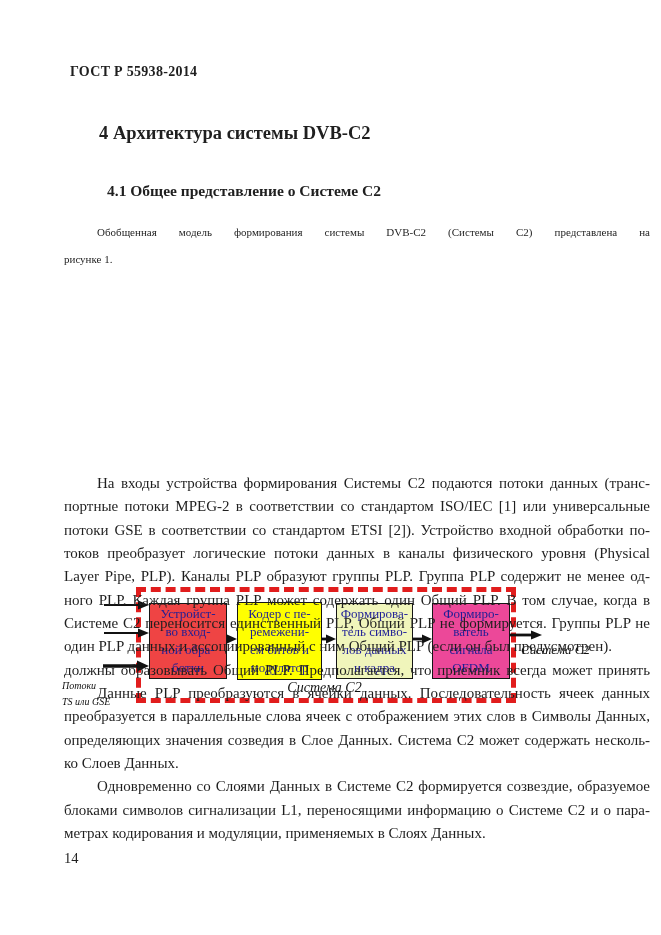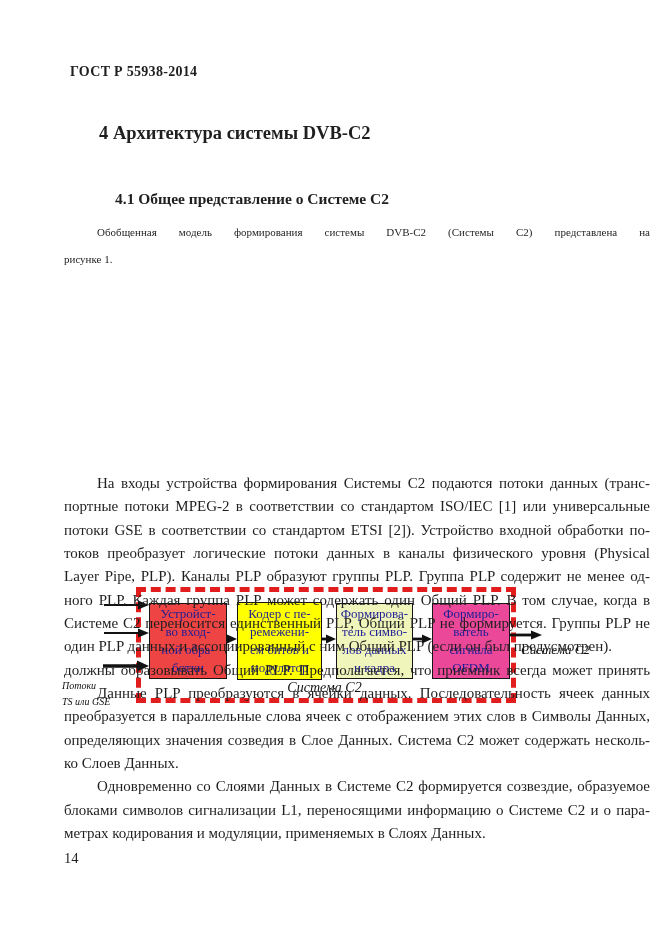--- a/index.html
+++ b/index.html
@@ -2,21 +2,21 @@
 <html><head>
 <meta charset="utf-8">
 <style>
   html,body{margin:0;padding:0;background:#ffffff;}
   .page{
     position:relative;width:661px;height:935px;background:#ffffff;overflow:hidden;
     font-family:"Liberation Serif","DejaVu Serif",serif;color:#1f1f1f;
   }
   .doc-header{position:absolute;left:70px;top:64px;font-size:14px;font-weight:bold;letter-spacing:.3px;}
   .h-section{position:absolute;left:99px;top:123px;font-size:18.5px;font-weight:bold;margin:0;}
-  .h-subsection{position:absolute;left:99px;top:174px;font-size:15.5px;font-weight:bold;margin:16px;}
+  .h-subsection{position:absolute;left:99px;top:174px;font-size:15.5px;font-weight:bold;margin:8px;}
 
   .para{margin:0;}
   .tline{text-align:justify;text-align-last:left;}
   .tline.just{text-align-last:justify;}
   .para .tline:first-child{text-indent:33px;}
 
   .intro{position:absolute;left:64px;top:219px;width:586px;font-size:11px;line-height:27px;}
   .body-text{position:absolute;left:64px;top:472px;width:586px;font-size:15px;line-height:23.33px;}
 
   

